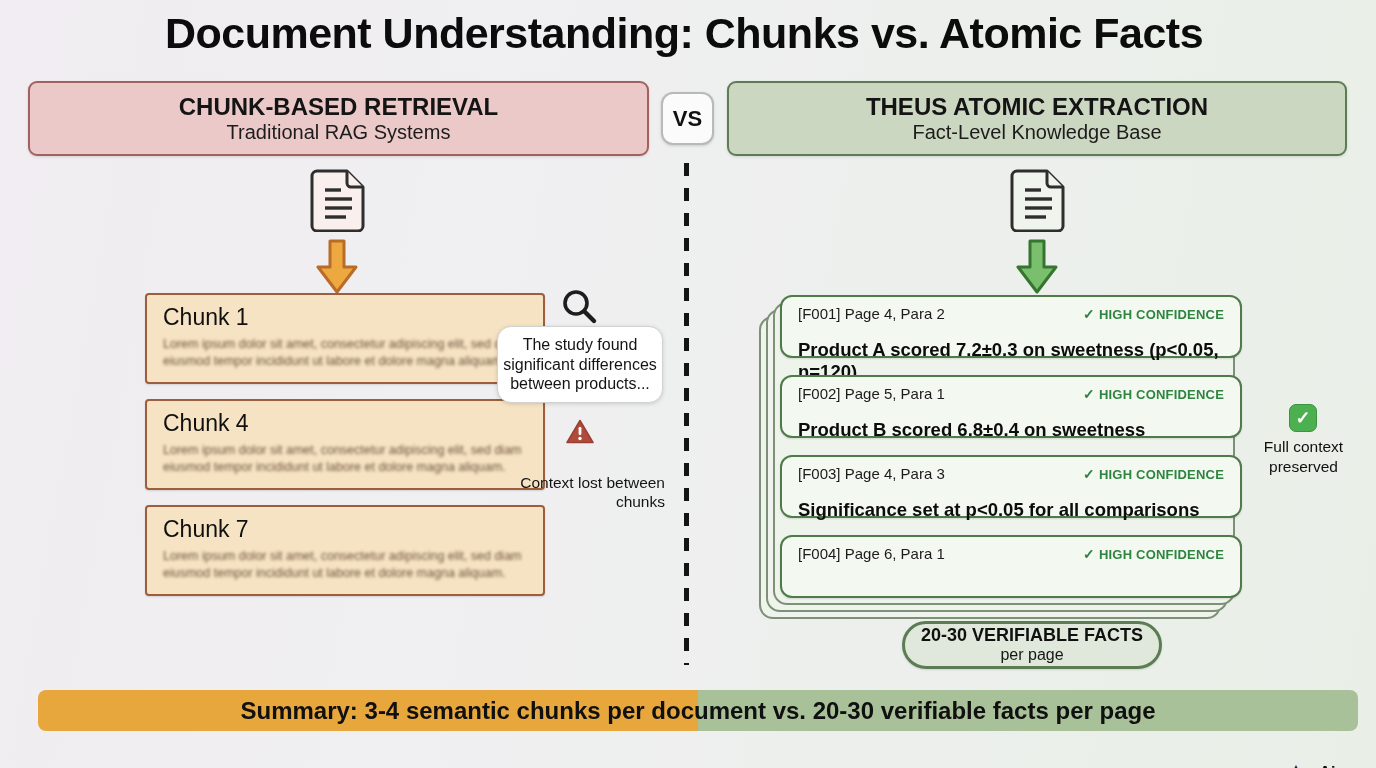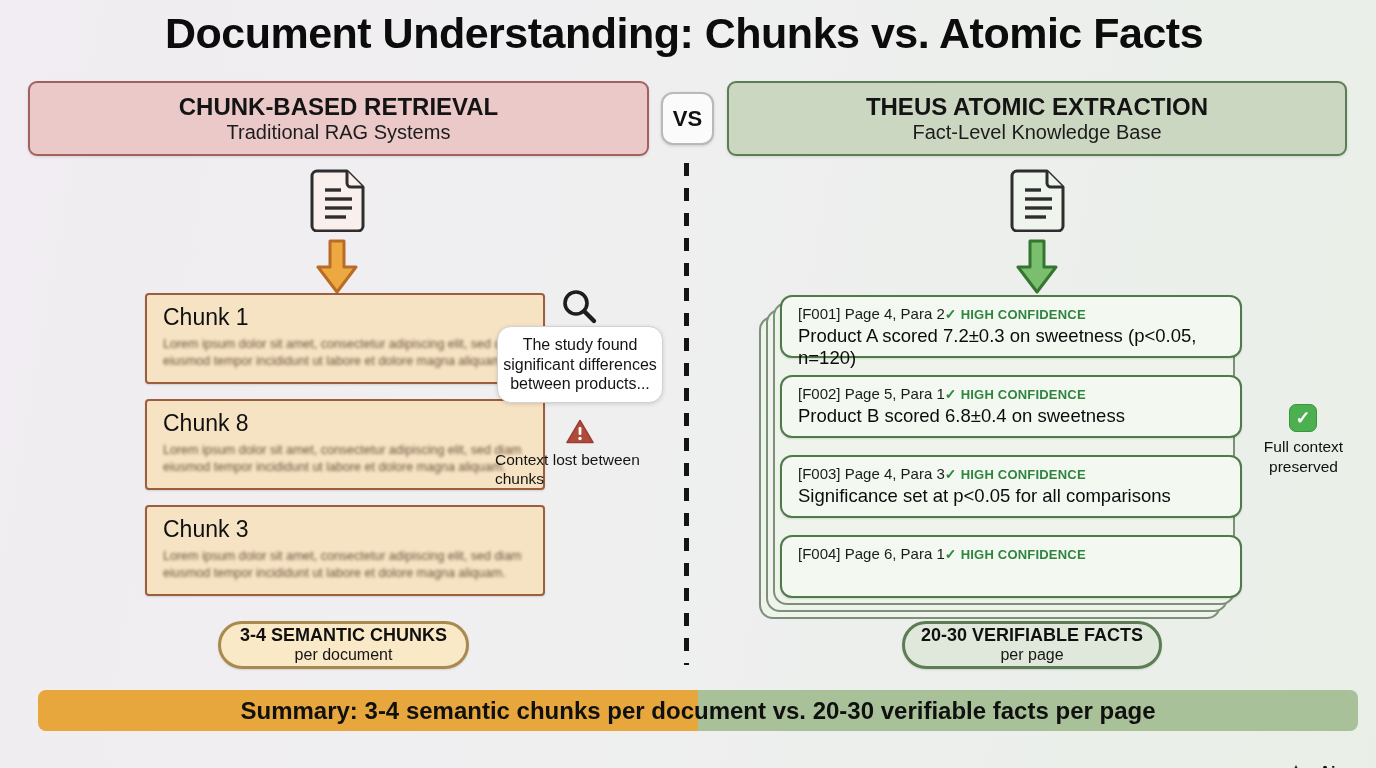--- a/index.html
+++ b/index.html
@@ -56,42 +56,42 @@
   
   .magnifier { position: absolute; left: 560px; top: 287px; width: 38px; height: 38px; }
   .snippet-box {
     position: absolute; left: 497px; top: 326px; width: 166px;
     background: #ffffff; border: 1px solid #d2d2d2; border-radius: 14px;
     padding: 8px 5px; text-align: center; font-size: 16px; line-height: 1.23; color: #141414;
     box-shadow: 0 1px 4px rgba(0,0,0,0.15);
   }
   .warning-icon { position: absolute; left: 566px; top: 419px; width: 28px; height: 25px; }
   .warning-text {
-    position: absolute; left: 495px; top: 450px; width: 170px;
-    text-align: left; font-size: 15.5px; line-height: 1.25; color: #141414;
+    position: absolute; left: 495px; top: 473px; width: 170px;
+    text-align: right; font-size: 15.5px; line-height: 1.25; color: #141414;
   }
   
   .fact-stack { position: absolute; left: 780px; top: 295px; width: 462px; height: 303px; }
   .stack-layer {
     position: absolute; width: 462px; height: 303px;
     background: #eef3ec; border: 2px solid #7e9078; border-radius: 14px;
   }
   .layer-3 { left: -21px; top: 21px; }
   .layer-2 { left: -14px; top: 14px; }
   .layer-1 { left: -7px;  top: 7px; }
   .fact-card {
     position: absolute; left: 0; width: 462px; height: 63px;
     background: #f3f8f1; border: 2px solid #4f7a4a; border-radius: 12px;
     padding: 8px 16px 0 16px; box-shadow: 0 1px 2px rgba(0,0,0,0.12);
   }
-  .fact-meta { display: flex; justify-content: flex-start; align-items: baseline; }
+  .fact-meta { display: flex; justify-content: space-between; align-items: baseline; }
   .fact-ref  { font-size: 15px; color: #1b1b1b; }
   .fact-conf { font-size: 13px; font-weight: 700; color: #2f8540; letter-spacing: 0.2px; }
   .fact-conf .chk { font-size: 14px; margin-right: 4px; font-weight: 800; }
-  .fact-text { margin-top: 3px; font-size: 18.5px; font-weight: 400; color: #0c0c0c; }
+  .fact-text { margin-top: 17px; font-size: 18.5px; font-weight: 700; color: #0c0c0c; }
   
   .context-check {
     position: absolute; left: 1289px; top: 404px; width: 28px; height: 28px;
     background: #4caf50; border: 1px solid #3c9440; border-radius: 7px;
     display: flex; align-items: center; justify-content: center;
     color: #ffffff; font-size: 18px; font-weight: 800;
   }
   .context-note {
     position: absolute; left: 1246px; top: 437px; width: 115px;
     text-align: center; font-size: 15.5px; line-height: 1.28; color: #101010;
@@ -167,25 +167,25 @@
   </svg>
   <svg class="flow-arrow arrow-right" viewBox="0 0 44 56">
     <path d="M15 2 h14 v26 h12 L22 53 L3 28 h12 z" fill="#7abf6e" stroke="#35752f" stroke-width="3" stroke-linejoin="round"></path>
   </svg>
 
   <div class="chunk" style="top:293px">
     <div class="chunk-title">Chunk 1</div>
     <div class="chunk-body">Lorem ipsum dolor sit amet, consectetur adipiscing elit, sed diam eiusmod tempor incididunt ut labore et dolore magna aliquam.</div>
   </div>
   <div class="chunk" style="top:399px">
-    <div class="chunk-title">Chunk 8</div>
+    <div class="chunk-title">Chunk 4</div>
     <div class="chunk-body">Lorem ipsum dolor sit amet, consectetur adipiscing elit, sed diam eiusmod tempor incididunt ut labore et dolore magna aliquam.</div>
   </div>
   <div class="chunk" style="top:505px">
-    <div class="chunk-title">Chunk 3</div>
+    <div class="chunk-title">Chunk 7</div>
     <div class="chunk-body">Lorem ipsum dolor sit amet, consectetur adipiscing elit, sed diam eiusmod tempor incididunt ut labore et dolore magna aliquam.</div>
   </div>
 
   <svg class="magnifier" viewBox="0 0 38 38">
     <circle cx="16" cy="16" r="11" fill="none" stroke="#1d1d1d" stroke-width="3.6"></circle>
     <line x1="24.5" y1="24.5" x2="34" y2="34" stroke="#1d1d1d" stroke-width="4.4" stroke-linecap="round"></line>
   </svg>
   <div class="snippet-box">The study found significant differences between products...</div>
   <svg class="warning-icon" viewBox="0 0 28 25">
     <path d="M14 1.5 L27 23.5 H1 Z" fill="#b04b3c" stroke="#9a3f33" stroke-width="1.5" stroke-linejoin="round"></path>
@@ -224,24 +224,20 @@
       <div class="fact-meta">
         <span class="fact-ref">[F004] Page 6, Para 1</span>
         <span class="fact-conf"><span class="chk">✓</span><span>HIGH CONFIDENCE</span></span>
       </div>
     </div>
   </div>
 
   <div class="context-check">✓</div>
   <div class="context-note">Full context preserved</div>
 
-  <div class="pill pill-left">
-    <div class="p1">3-4 SEMANTIC CHUNKS</div>
-    <div class="p2">per document</div>
-  </div>
   <div class="pill pill-right">
     <div class="p1">20-30 VERIFIABLE FACTS</div>
     <div class="p2">per page</div>
   </div>
 
   <div class="summary-bar">
     <div class="summary-half summary-orange"></div>
     <div class="summary-half summary-green"></div>
     <div class="summary-text">Summary: 3-4 semantic chunks per document vs. 20-30 verifiable facts per page</div>
   </div>

